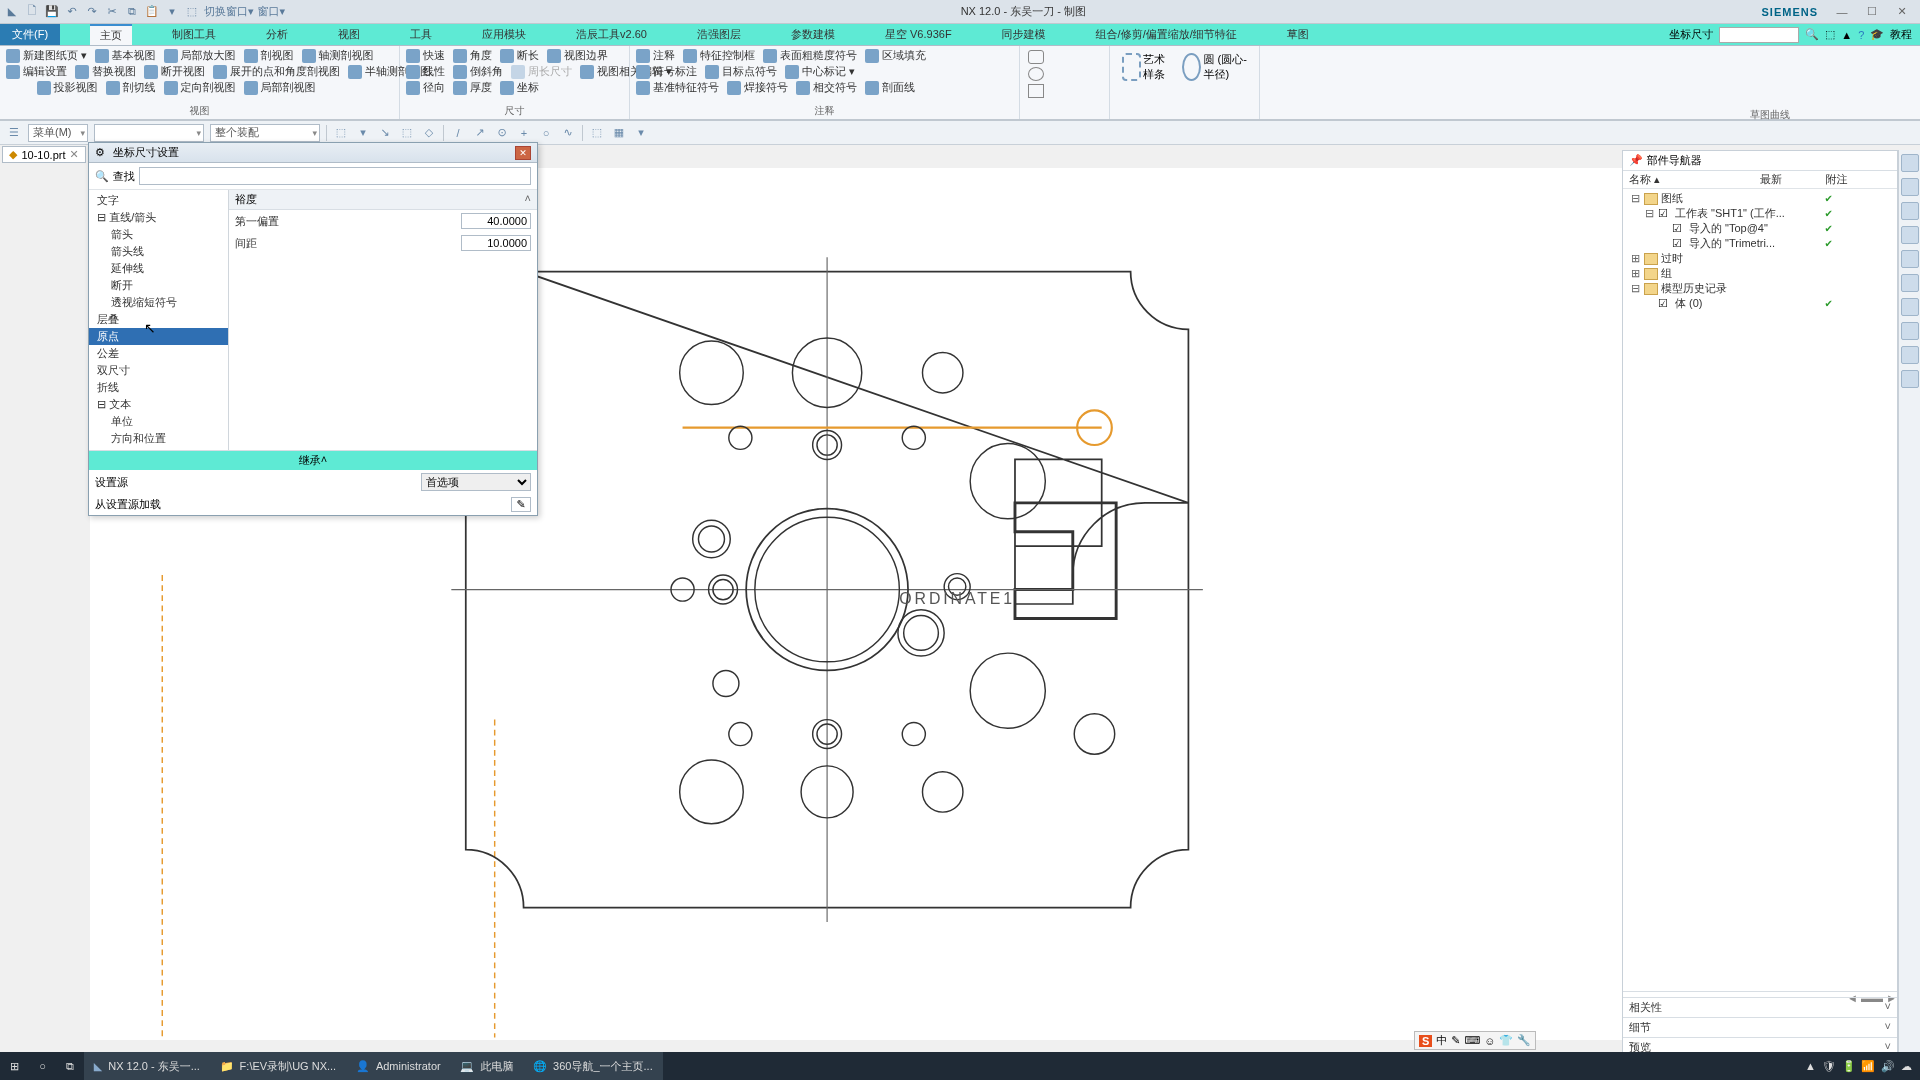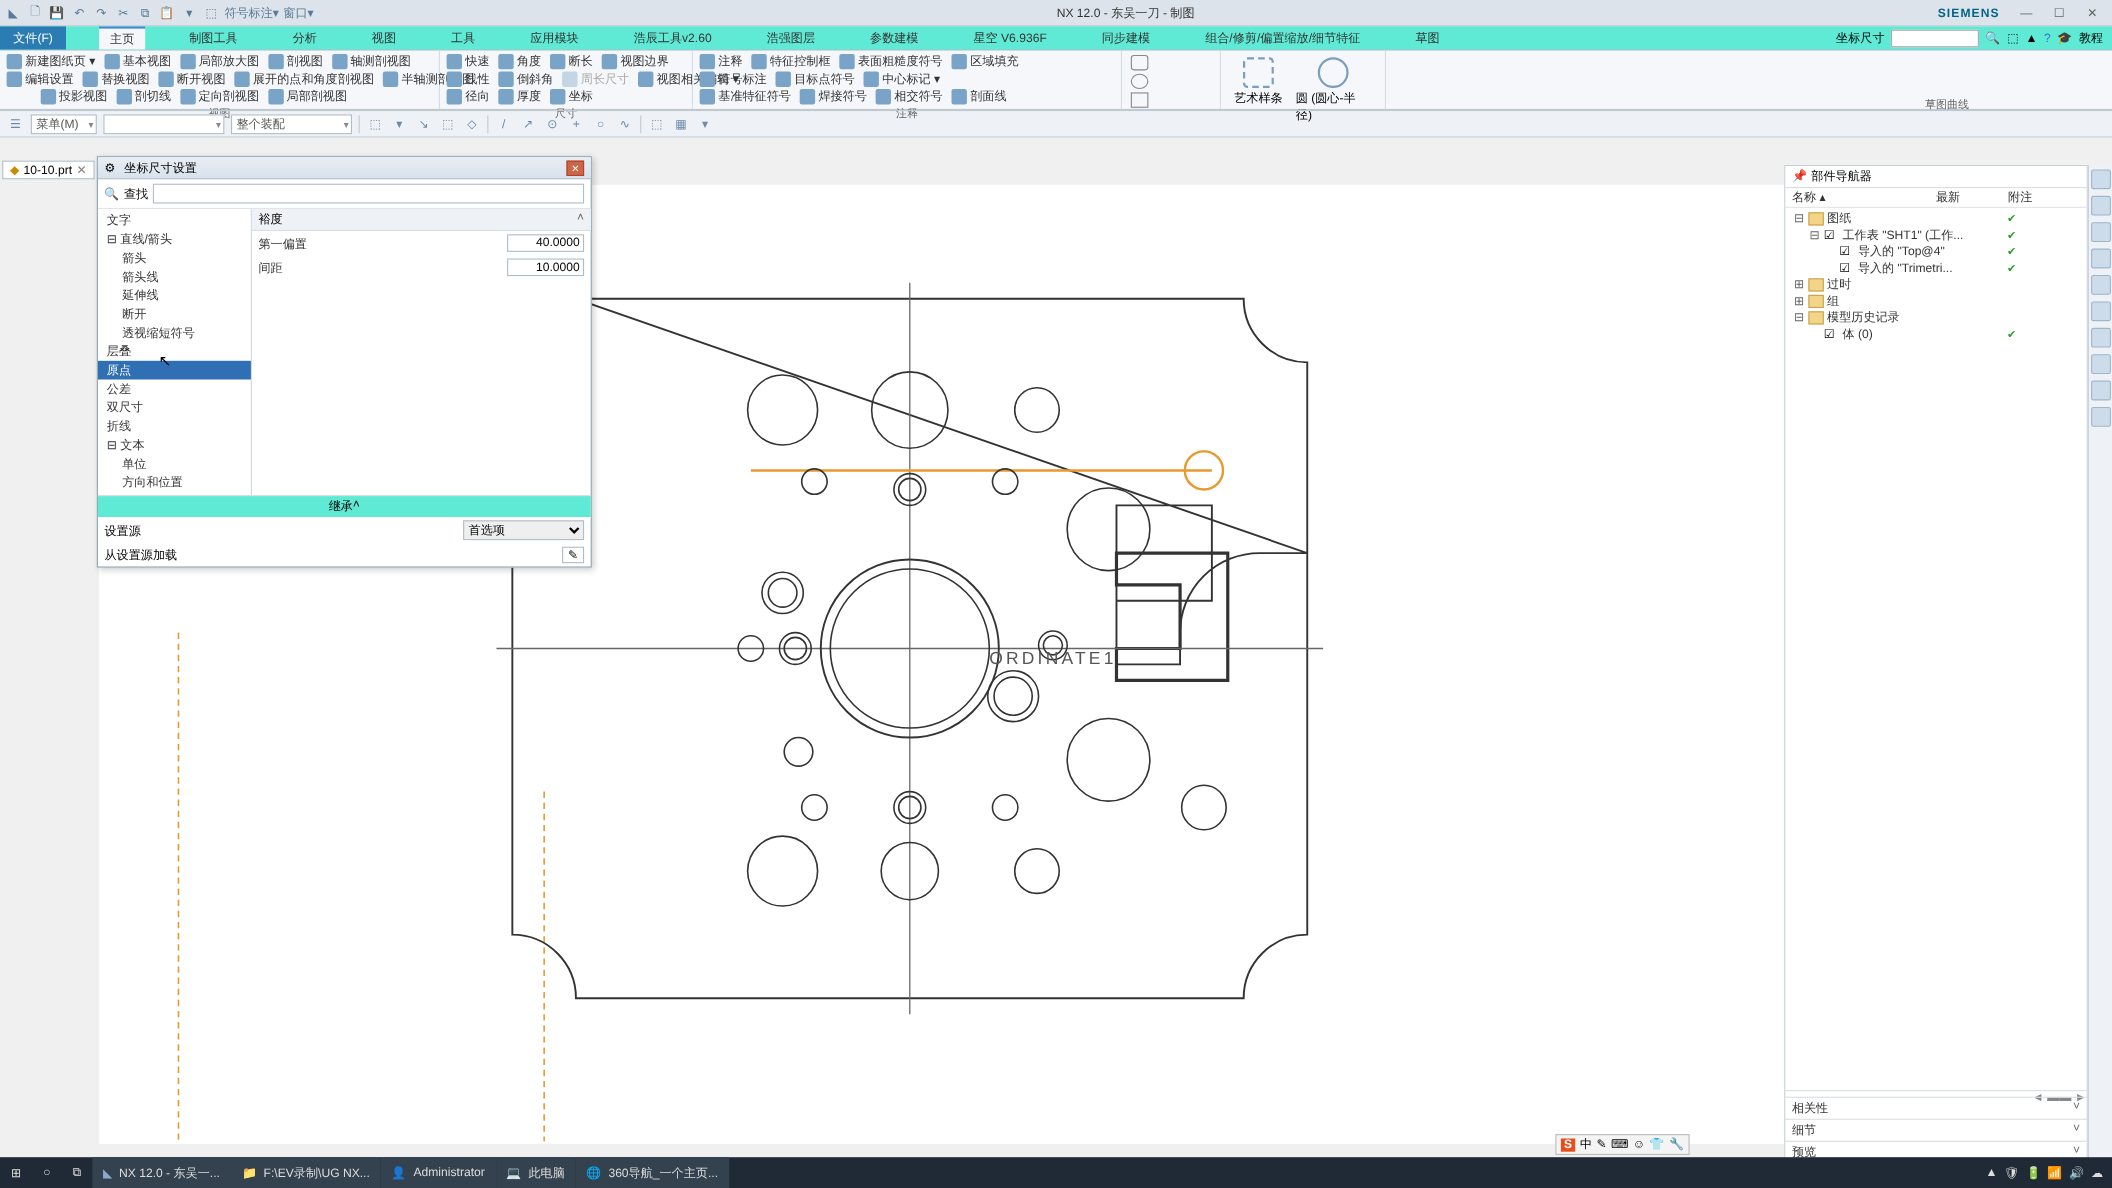--- a/index.html
+++ b/index.html
@@ -16,28 +16,28 @@
 
 
 .menutabs { height: 22px; background: #5eead4; display: flex; align-items: stretch; border-bottom: 1px solid #b0bcc8; }
 .filetab { background: #2b7cb3; color: #fff; padding: 0 12px; display: flex; align-items: center; }
 .mtab { padding: 0 10px; display: flex; align-items: center; color: #333; cursor: pointer; margin-left: 30px; }
 .mtab.active { background: #f5f7fa; border-top: 2px solid #3a8dd0; }
 .menutabs .right { margin-left: auto; display: flex; align-items: center; gap: 6px; padding-right: 8px; }
 .searchbox { width: 80px; height: 16px; border: 1px solid #aaa; background: #fff; padding: 0 3px; }
 
 
-.ribbon { height: 54px; background: #f5f7fa; display: flex; border-bottom: 1px solid #c0c8d0; }
+.ribbon { height: 74px; background: #f5f7fa; display: flex; border-bottom: 1px solid #c0c8d0; }
 .rgroup { border-right: 1px solid #d4dce4; padding: 2px 6px 0; display: flex; flex-direction: column; }
 .rgroup .rows { flex: 1; display: flex; flex-direction: column; gap: 1px; }
 .rgroup .row { display: flex; gap: 8px; }
 .ritem { display: flex; align-items: center; gap: 3px; color: #333; white-space: nowrap; }
 .ritem .ic { width: 14px; height: 14px; background: #7aa3c8; border-radius: 2px; display: inline-block; }
 .rlabel { text-align: center; color: #666; font-size: 10px; padding: 1px 0; }
-.bigbtn { display: flex; flex-direction: column; align-items: center; gap: 2px; padding: 4px 6px; }
+.bigbtn { display: flex; flex-direction: row; align-items: center; gap: 2px; padding: 4px 6px; }
 .bigbtn .bic { width: 28px; height: 28px; border: 2px solid #7a9ec0; border-radius: 50%; }
 
 
 .tbar2 { height: 24px; background: #eef2f6; border-bottom: 1px solid #c8d0d8; display: flex; align-items: center; gap: 6px; padding: 0 6px; }
 .tbar2 .dd { border: 1px solid #b0bcc8; background: #fff; height: 18px; padding: 0 14px 0 4px; display: flex; align-items: center; color: #555; position: relative; }
 .tbar2 .dd::after { content: "▾"; position: absolute; right: 2px; color: #888; font-size: 9px; }
 .tbar2 .sep { width: 1px; height: 16px; background: #c0c8d0; }
 .ticon { width: 16px; height: 16px; display: inline-flex; align-items: center; justify-content: center; color: #6a8aaa; }
 
 
@@ -114,21 +114,21 @@
     <span>◣</span>
     <span>🗋</span>
     <span>💾</span>
     <span>↶</span>
     <span>↷</span>
     <span>✂</span>
     <span>⧉</span>
     <span>📋</span>
     <span>▾</span>
     <span>⬚</span>
-    <span style="width:auto">符号标注▾</span>
+    <span style="width:auto">切换窗口▾</span>
     <span style="width:auto">窗口▾</span>
   </div>
   <div class="title">NX 12.0 - 东吴一刀 - 制图</div>
   <div class="brand">SIEMENS</div>
   <div class="winbtns">
     <span>—</span>
     <span>☐</span>
     <span>✕</span>
   </div>
 </div>

